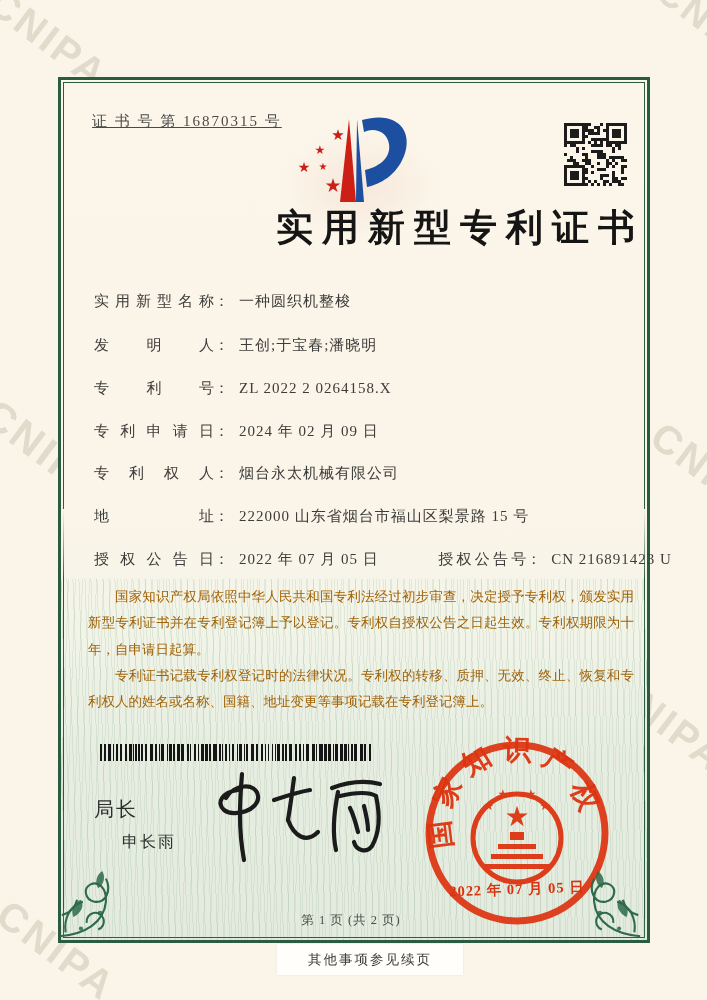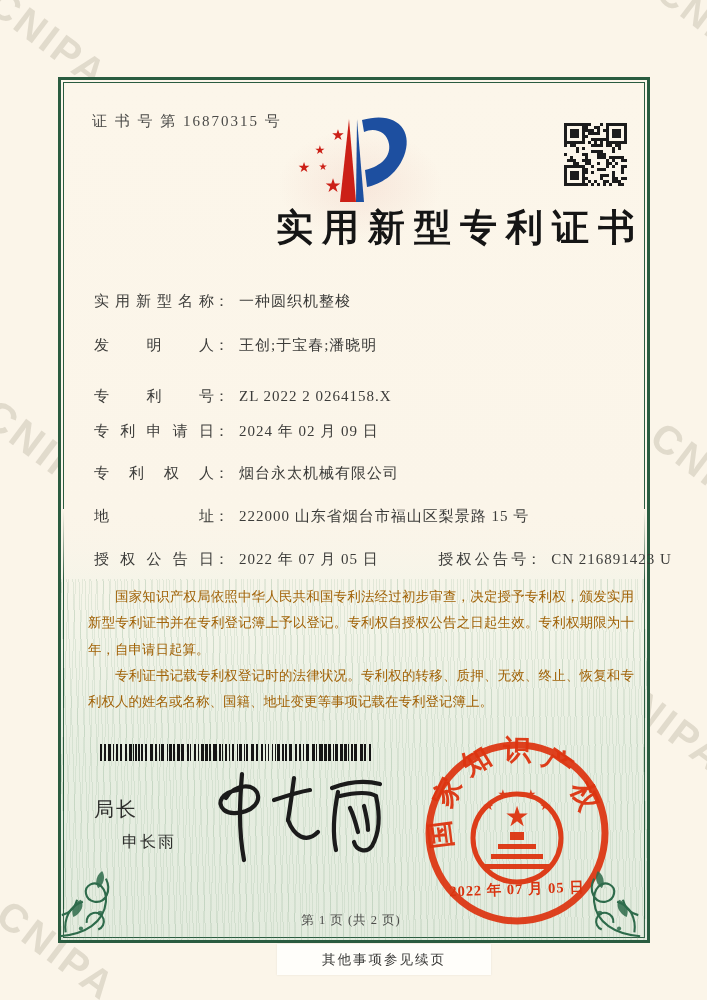--- a/index.html
+++ b/index.html
@@ -19,21 +19,21 @@
   #frame .inner-line{position:absolute;left:2px;top:2px;right:2px;bottom:2px;
          border:1px solid #2a5c40;pointer-events:none;}
   .waves{position:absolute;left:0;right:0;bottom:0;height:42%;pointer-events:none;
          background:
            repeating-linear-gradient(88deg,rgba(118,158,124,0.16) 0 1px,transparent 1px 6px),
            repeating-linear-gradient(92deg,rgba(118,158,124,0.14) 0 1px,transparent 1px 7px);}
   .wavefade{position:absolute;left:0;right:0;bottom:42%;height:70px;pointer-events:none;
          background:linear-gradient(180deg,#fbf5e9 0%,rgba(251,245,233,0) 100%);}
 
   .abs{position:absolute;}
-  .cert-no{left:92px;top:112px;font-size:15px;color:#4a4a48;letter-spacing:2px;z-index:5;}
+  .cert-no{left:92px;top:112px;font-size:15px;color:#4a4a48;letter-spacing:2px;z-index:5;text-decoration:underline;}
   .title{left:58px;top:203px;width:586px;text-align:right;font-size:37px;font-weight:bold;
          color:#151515;letter-spacing:9px;z-index:5;}
 
   .row{left:94px;height:22px;font-size:15px;color:#3c3c3a;z-index:5;white-space:nowrap;}
   .flabel{display:inline-block;width:120px;text-align:justify;text-align-last:justify;
           vertical-align:top;}
   .colon{display:inline-block;margin-right:10px;}
   .fvalue{letter-spacing:1px;margin-top:12px;}
   .flabel2{display:inline-block;width:88px;text-align:justify;text-align-last:justify;
           vertical-align:top;}
@@ -52,21 +52,21 @@
              font-size:14.5px;font-weight:bold;color:#d9330f;letter-spacing:1px;
              transform:rotate(-2deg);}
 
   .page-num{left:58px;top:912px;width:586px;text-align:center;font-size:12.5px;
             color:#4c4c4a;letter-spacing:1px;z-index:5;}
 
   .corner{z-index:7;pointer-events:none;}
   #corner-l{left:56px;top:846px;}
   #corner-r{left:548px;top:846px;transform:scaleX(-1);}
 
-  .footer-tab{left:277px;top:944px;width:214px;height:31px;background:#fffefa;
+  .footer-tab{left:277px;top:944px;width:186px;height:31px;background:#fffefa;
               box-shadow:0 0 2px rgba(0,0,0,0.08);z-index:5;
               display:flex;align-items:center;justify-content:center;
               font-size:13.5px;color:#3a3a38;letter-spacing:2px;}
 
   #qr{left:564px;top:123px;z-index:5;}
   #logo{left:290px;top:106px;z-index:5;}
   .title-ghost{left:250px;top:110px;width:220px;height:150px;z-index:3;
     background:radial-gradient(closest-side,rgba(214,120,110,0.12),rgba(214,120,110,0) 75%);}
 </style>
 </head>
@@ -323,21 +323,21 @@
     </svg>
 
   <div class="abs title">实用新型专利证书</div>
 
   <div class="abs row" style="top:292px">
     <span class="flabel">实用新型名称</span><span class="colon">：</span><span class="fvalue">一种圆织机整梭</span>
   </div>
   <div class="abs row" style="top:336px">
     <span class="flabel">发明人</span><span class="colon">：</span><span class="fvalue">王创;于宝春;潘晓明</span>
   </div>
-  <div class="abs row" style="top:387px">
+  <div class="abs row" style="top:379px">
     <span class="flabel">专利号</span><span class="colon">：</span><span class="fvalue">ZL 2022 2 0264158.X</span>
   </div>
   <div class="abs row" style="top:422px">
     <span class="flabel">专利申请日</span><span class="colon">：</span><span class="fvalue">2024 年 02 月 09 日</span>
   </div>
   <div class="abs row" style="top:464px">
     <span class="flabel">专利权人</span><span class="colon">：</span><span class="fvalue">烟台永太机械有限公司</span>
   </div>
   <div class="abs row" style="top:507px">
     <span class="flabel">地址</span><span class="colon">：</span><span class="fvalue">222000 山东省烟台市福山区梨景路 15 号</span>

